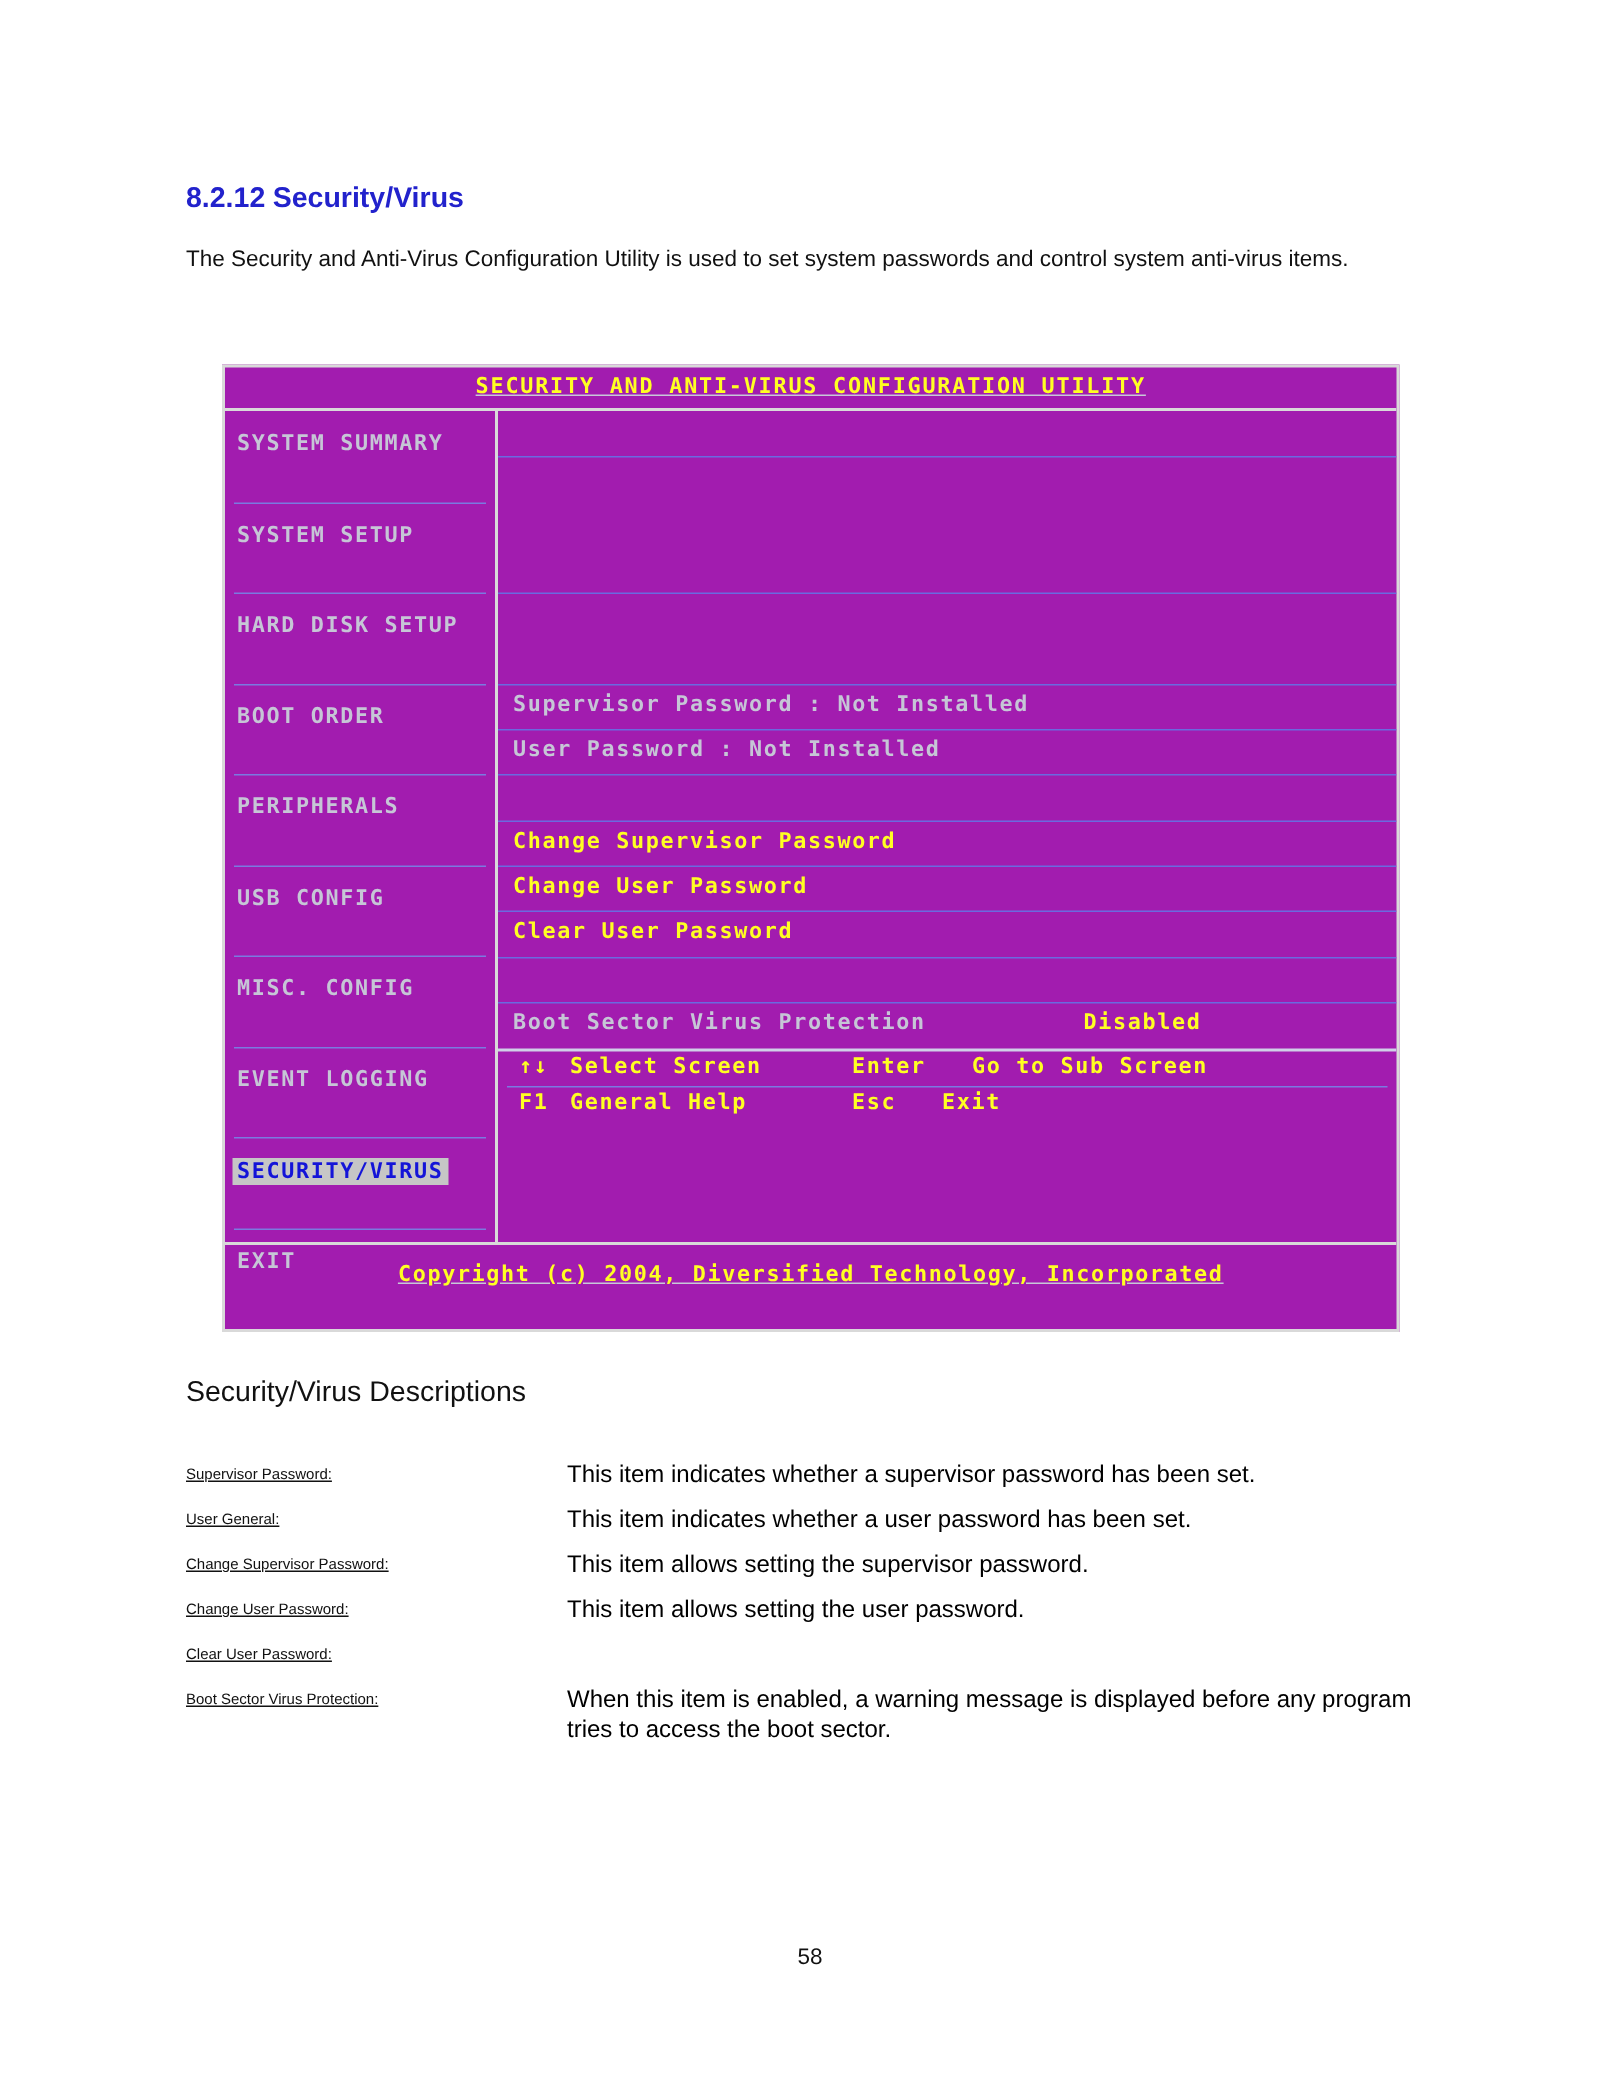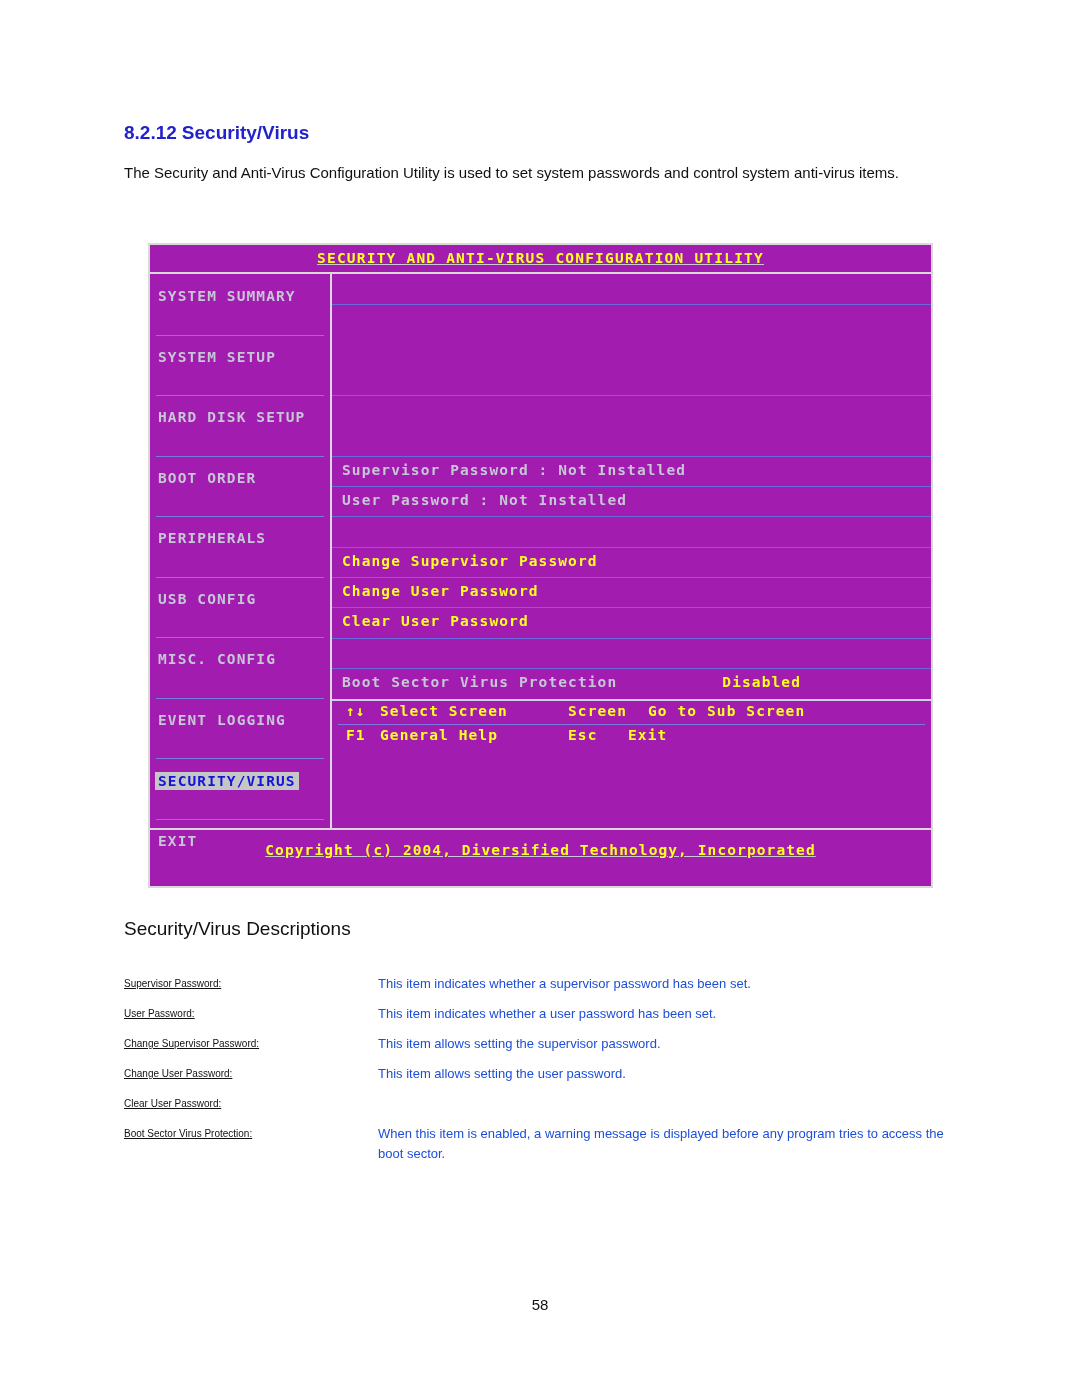--- a/index.html
+++ b/index.html
@@ -62,23 +62,23 @@
   .desc-label {
     width: 254px;
     flex: 0 0 254px;
     font-size: 10px;
     line-height: 20px;
     color: #111111;
     text-decoration: underline;
   }
   .desc-text {
     flex: 1 1 auto;
-    font-size: 13px;
+    font-size: 16px;
     line-height: 20px;
-    color: #1d4ed8;
+    color: #000000;
   }
 
   .page-number {
     position: absolute;
     left: 0;
     top: 1296px;
     width: 1080px;
     text-align: center;
     font-size: 15px;
     color: #111111;
@@ -342,21 +342,21 @@
         <div class="sep"></div>
         <div class="cell txt-gray">Boot Sector Virus Protection</div>
         <div class="cell val txt-yellow">Disabled</div>
       </div>
 
       <div class="help-bar">
         <div class="help-line">
           <div class="underline"></div>
           <span class="hk-keys">↑↓</span>
           <span class="hk-desc">Select Screen</span>
-          <span class="hk-keys2">Screen</span>
+          <span class="hk-keys2">Enter</span>
           <span class="hk-desc2">Go to Sub Screen</span>
         </div>
         <div class="help-line">
           <span class="hk-keys">F1</span>
           <span class="hk-desc">General Help</span>
           <span class="hk-keys2b">Esc</span>
           <span class="hk-desc2b">Exit</span>
         </div>
       </div>
 
@@ -367,21 +367,21 @@
 </div>
 
 <div class="subheading">Security/Virus Descriptions</div>
 
 <div class="desc-table">
   <div class="desc-row">
     <div class="desc-label">Supervisor Password:</div>
     <div class="desc-text">This item indicates whether a supervisor password has been set.</div>
   </div>
   <div class="desc-row">
-    <div class="desc-label">User Password:</div>
+    <div class="desc-label">User General:</div>
     <div class="desc-text">This item indicates whether a user password has been set.</div>
   </div>
   <div class="desc-row">
     <div class="desc-label">Change Supervisor Password:</div>
     <div class="desc-text">This item allows setting the supervisor password.</div>
   </div>
   <div class="desc-row">
     <div class="desc-label">Change User Password:</div>
     <div class="desc-text">This item allows setting the user password.</div>
   </div>

